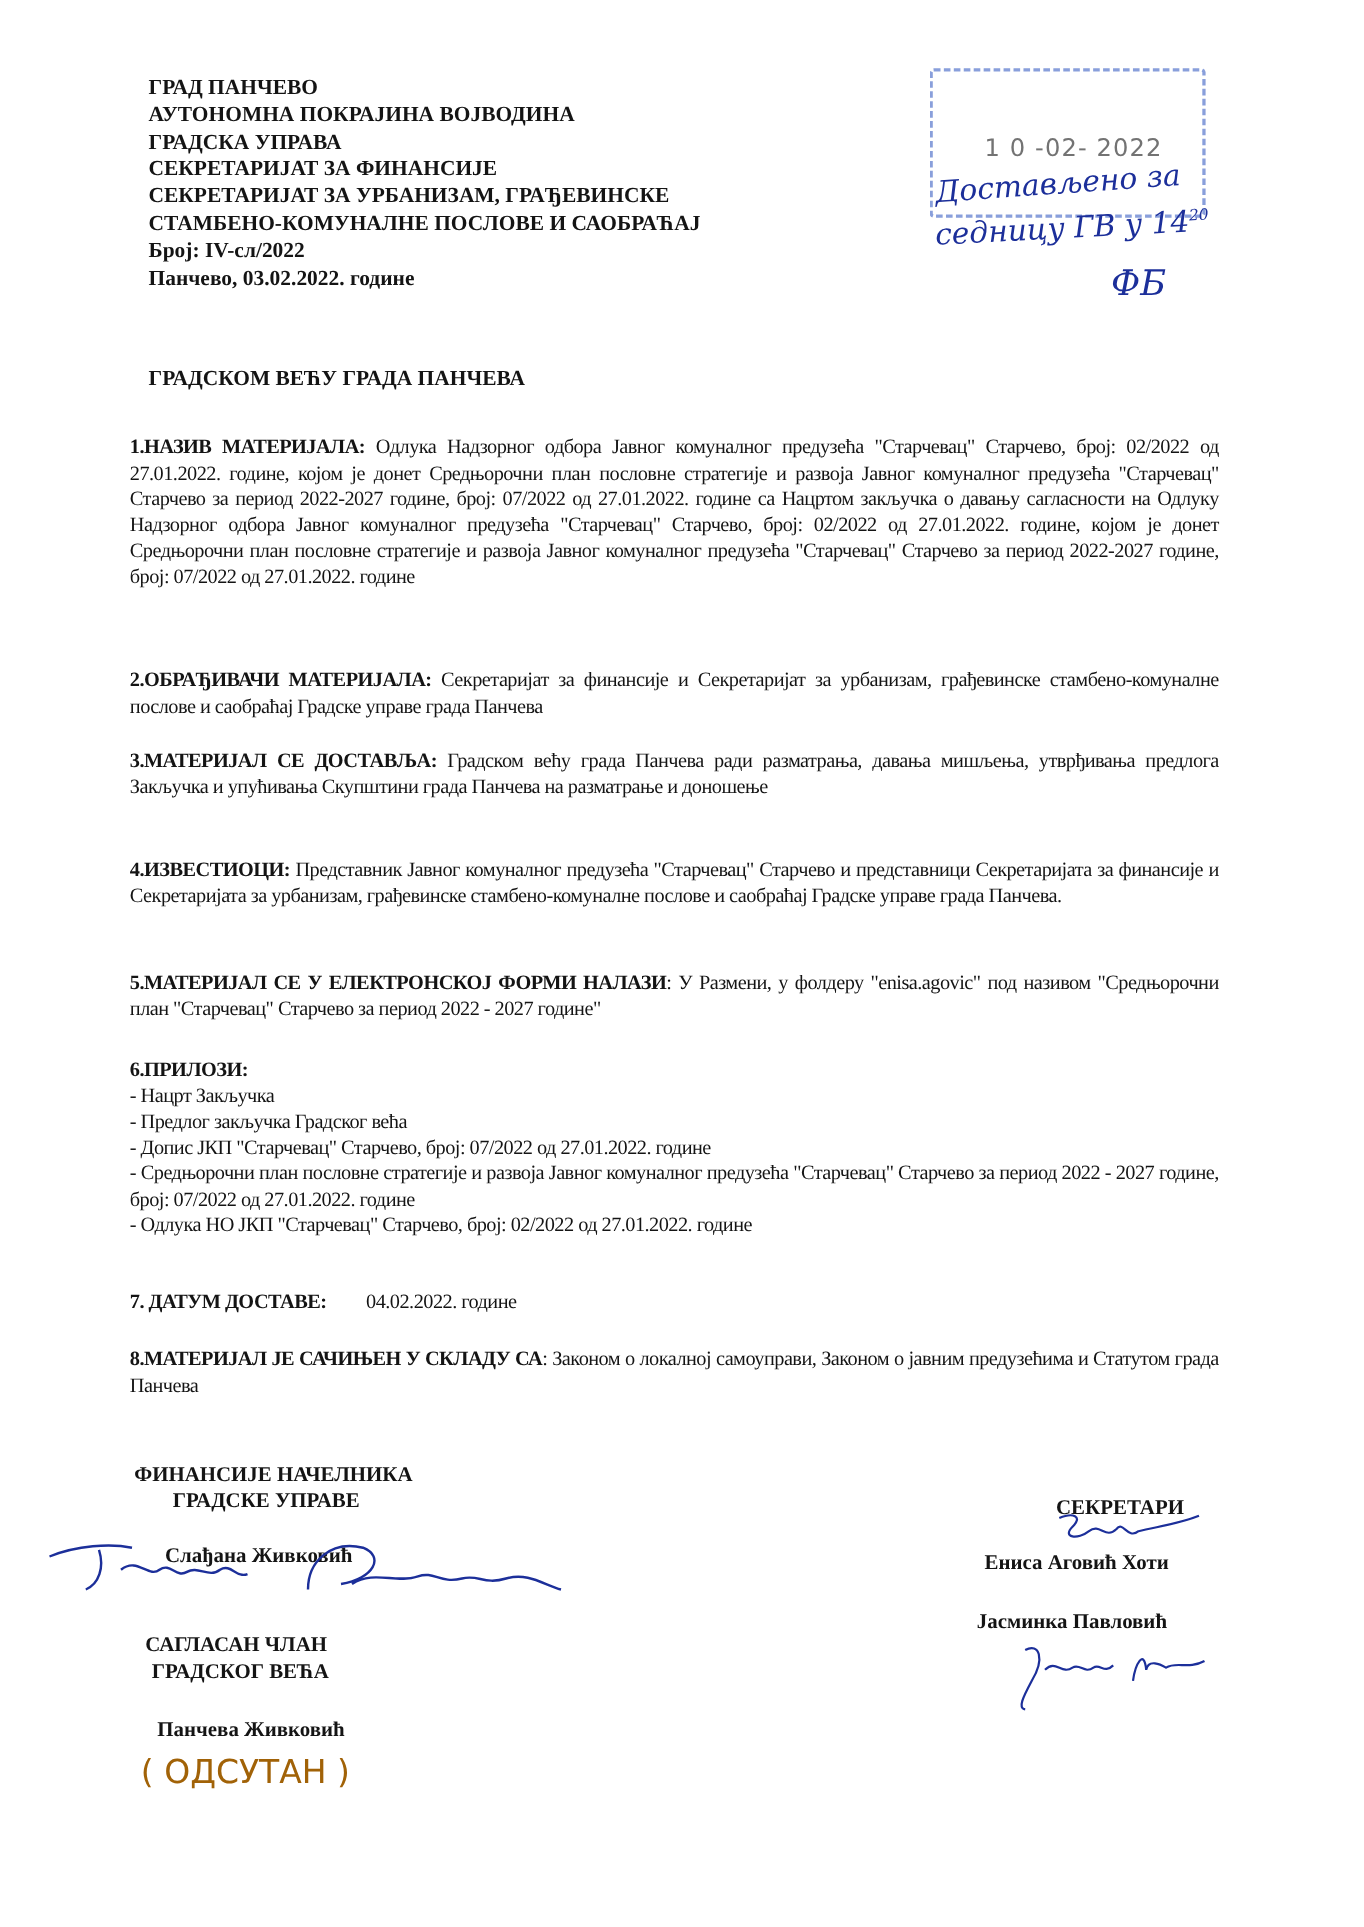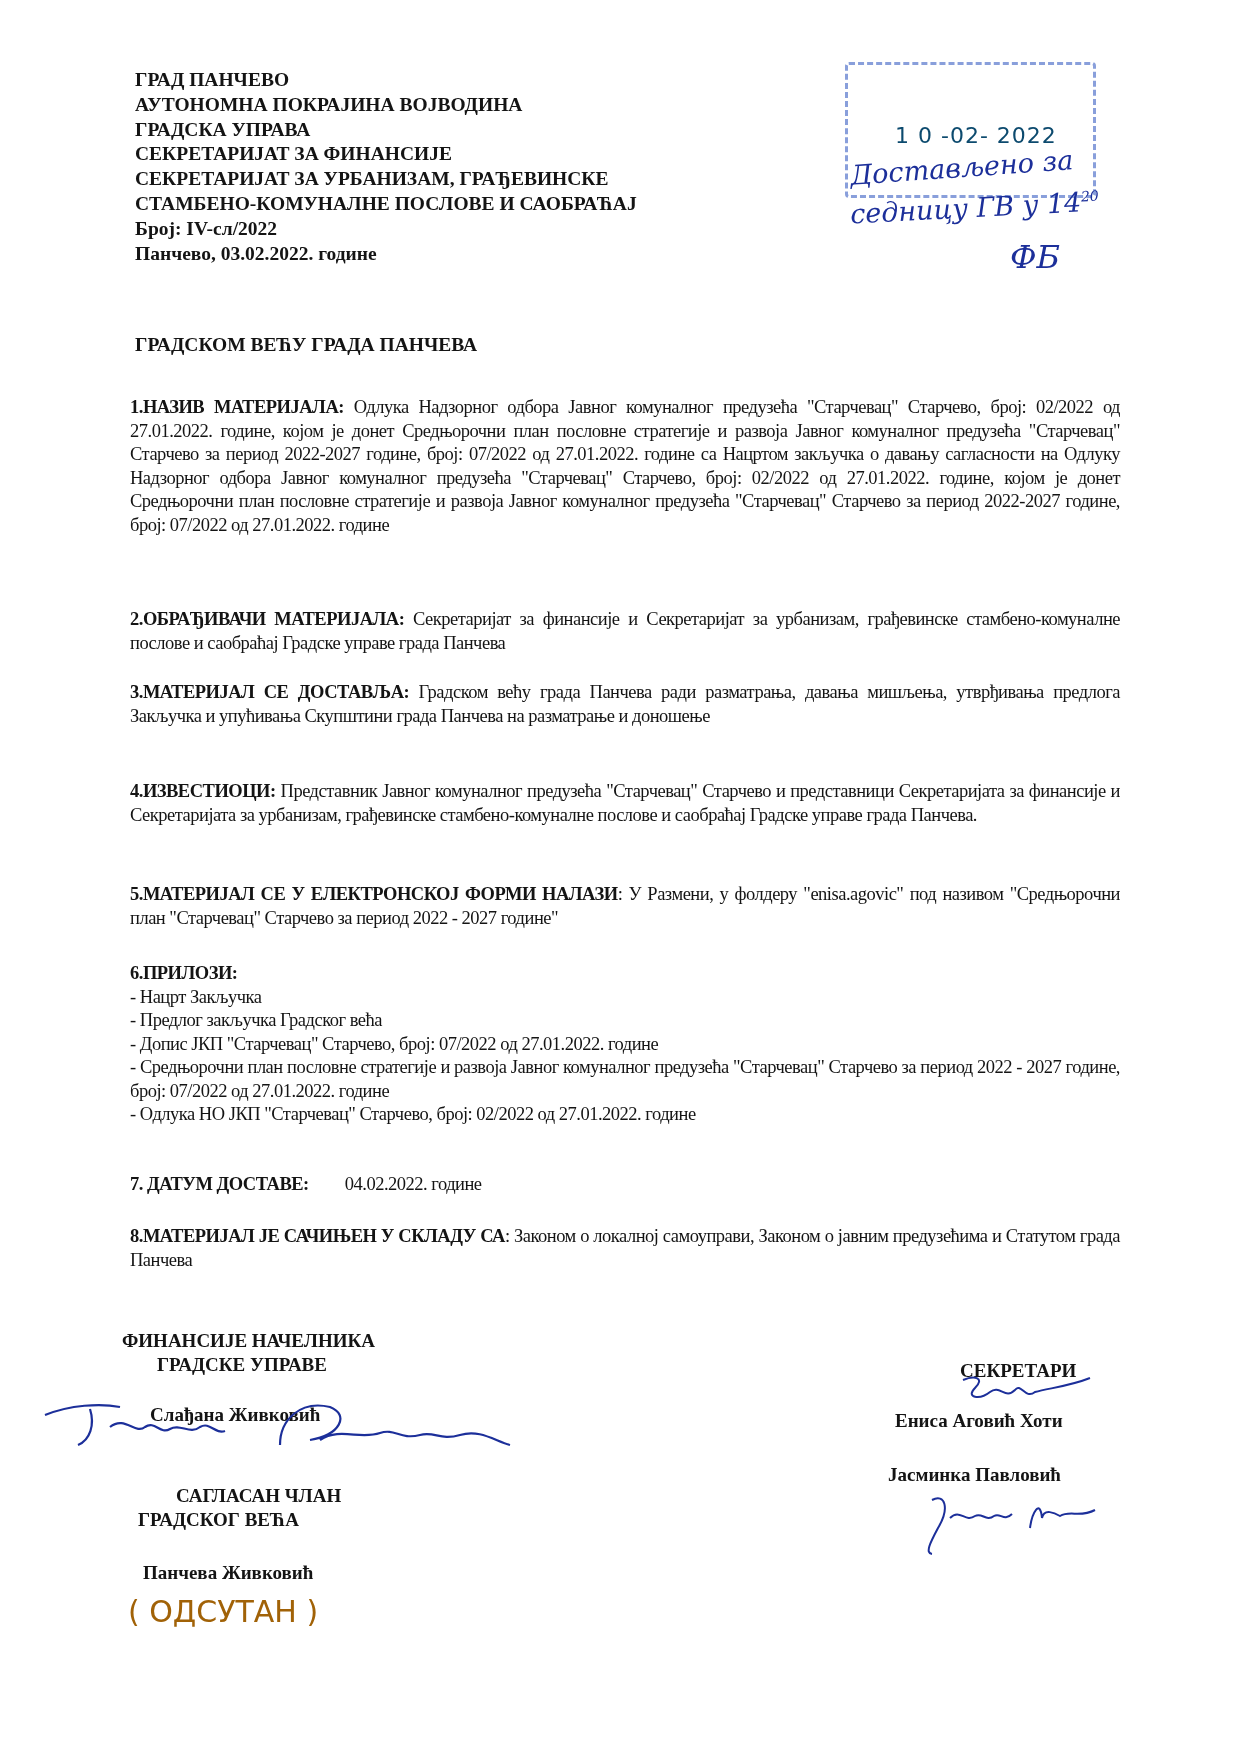--- a/index.html
+++ b/index.html
@@ -1,29 +1,29 @@
 <!DOCTYPE html>
 <html><head>
 <meta charset="utf-8">
 <style>
   html, body { margin:0; padding:0; background:#ffffff; }
   body { width:1240px; height:1752px; position:relative; overflow:hidden;
          font-family:"Liberation Serif", serif; color:#141414; }
   .hdr { position:absolute; left:135px; top:68px; font-weight:bold; font-size:19.5px; line-height:24.8px; }
   .hdr div { white-space:nowrap; }
   .addressee { position:absolute; left:135px; top:334px; font-weight:bold; font-size:19.5px; }
-  .sec { position:absolute; left:130px; width:990px; font-size:18.5px; line-height:23.5px; text-align:justify;
+  .sec { position:absolute; left:118px; width:990px; font-size:18.5px; line-height:23.5px; text-align:justify;
          font-family:"Liberation Sans Narrow","Liberation Serif", serif; }
   .sec .lbl { font-weight:bold; }
   .narrow { font-family:"Liberation Serif", serif; letter-spacing:-0.5px; }
   .att-list div { white-space:normal; }
   .sig-bold { position:absolute; font-weight:bold; font-size:19px; line-height:24px; white-space:nowrap; }
   .stamp { position:absolute; left:845px; top:62px; width:245px; height:130px;
            border:3px dashed rgba(40,80,190,0.55); border-radius:4px; }
-  .stamp-date { position:absolute; left:895px; top:123px; color:#0c4a6e; font-family:"DejaVu Sans", sans-serif;
+  .stamp-date { position:absolute; left:895px; top:123px; color:#737373; font-family:"DejaVu Sans", sans-serif;
                 font-size:22px; letter-spacing:1px; }
   .hand { position:absolute; font-family:"DejaVu Serif", serif; font-style:italic; color:#1c2f9a; }
   svg.scribble { position:absolute; overflow:visible; }
 </style>
 </head>
 <body>
 
 <div class="hdr">
   <div>ГРАД ПАНЧЕВО</div>
   <div>АУТОНОМНА ПОКРАЈИНА ВОЈВОДИНА</div>
@@ -83,21 +83,21 @@
 </div>
 
 <div class="sig-bold" style="left:122px;top:1329px;">ФИНАНСИЈЕ НАЧЕЛНИКА</div>
 <div class="sig-bold" style="left:157px;top:1353px;">ГРАДСКЕ УПРАВЕ</div>
 <div class="sig-bold" style="left:150px;top:1403px;">Слађана Живковић</div>
 <svg class="scribble" style="left:40px;top:1385px;" width="480" height="80">
   <path d="M5 30 C30 20, 60 18, 80 22 M50 24 C55 40, 50 55, 38 60 M70 42 C85 30, 95 50, 105 42 C115 35, 120 50, 130 44 C140 38, 150 50, 160 42 C170 36, 175 50, 185 46" stroke="#1c2f9a" stroke-width="2.2" fill="none"></path>
   <path d="M240 60 C240 35, 260 15, 290 22 C310 30, 300 50, 270 55 M280 55 C300 42, 320 55, 340 48 C355 43, 360 55, 380 50 C395 46, 400 56, 420 50 C440 44, 455 56, 470 60" stroke="#1c2f9a" stroke-width="2.2" fill="none"></path>
 </svg>
 
-<div class="sig-bold" style="left:132px;top:1484px;margin-left:44px;">САГЛАСАН ЧЛАН</div>
+<div class="sig-bold" style="left:132px;top:1484px;">САГЛАСАН ЧЛАН</div>
 <div class="sig-bold" style="left:138px;top:1508px;">ГРАДСКОГ ВЕЋА</div>
 <div class="sig-bold" style="left:143px;top:1561px;">Панчева Живковић</div>
 <div class="hand" style="left:128px;top:1594px;font-size:30px;font-style:normal;font-family:'DejaVu Sans', sans-serif;color:#a16207;">( ОДСУТАН )</div>
 
 <div class="sig-bold" style="left:960px;top:1359px;">СЕКРЕТАРИ</div>
 <svg class="scribble" style="left:955px;top:1370px;" width="140" height="45">
   <path d="M8 10 C20 5, 30 8, 20 18 C10 28, 25 30, 35 22 C45 14, 50 30, 60 20 C66 12, 70 30, 80 22 C95 18, 115 16, 135 8" stroke="#1c2f9a" stroke-width="2" fill="none"></path>
 </svg>
 <div class="sig-bold" style="left:895px;top:1409px;">Ениса Аговић Хоти</div>
 <div class="sig-bold" style="left:888px;top:1463px;">Јасминка Павловић</div>

